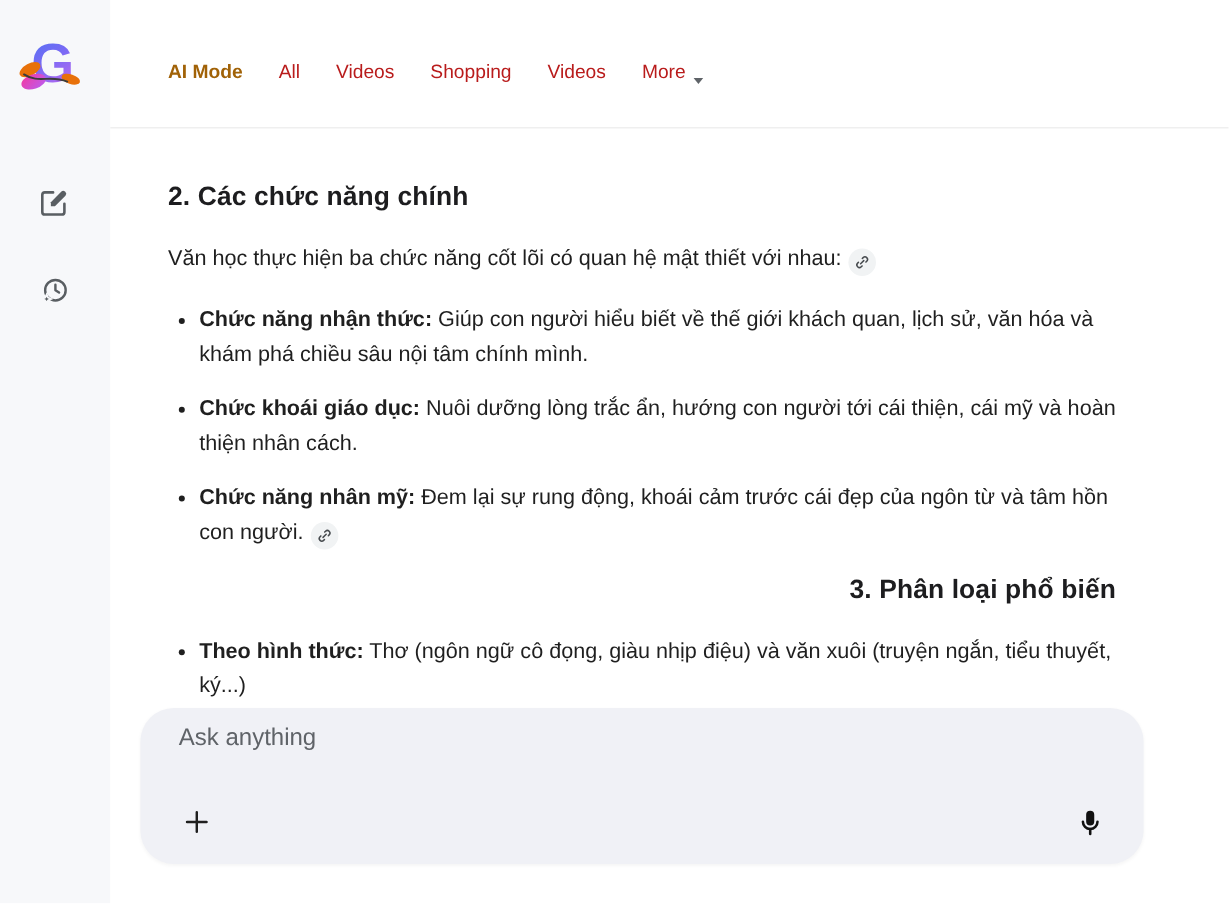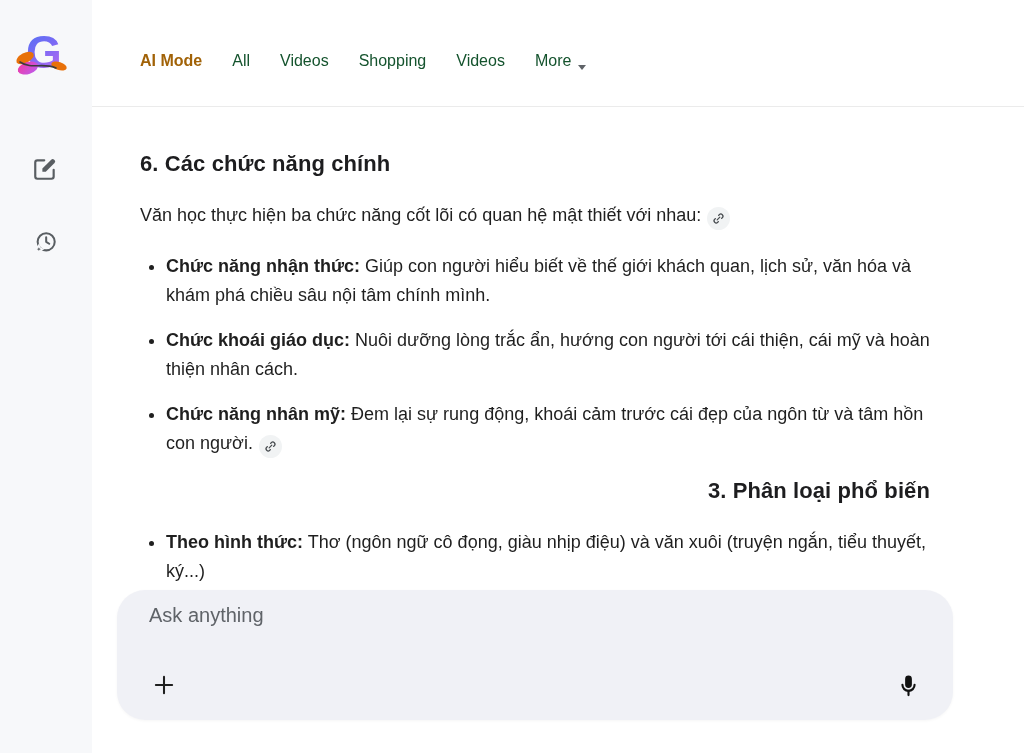--- a/index.html
+++ b/index.html
@@ -27,21 +27,21 @@
   .side-btn.history { top: 227px; }
 
   
   .main { position: absolute; left: 92px; top: 0; right: 0; bottom: 0; background: #ffffff; }
 
   .tabs {
     display: flex; align-items: center; gap: 30px;
     height: 107px; padding: 15px 0 0 48px;
     border-bottom: 1px solid #ebebeb;
   }
-  .tab { font-size: 16px; color: #14532d; text-decoration: none; cursor: pointer; white-space: nowrap; }
+  .tab { font-size: 16px; color: #b91c1c; text-decoration: none; cursor: pointer; white-space: nowrap; }
   .tab.active { color: #a16207; font-weight: 700; }
   .tab.more { display: inline-flex; align-items: flex-end; gap: 7px; }
   .caret {
     width: 0; height: 0; display: inline-block;
     border-left: 4.5px solid transparent; border-right: 4.5px solid transparent;
     border-top: 5px solid #5f6368; margin-top: 2px;
   }
 
   .content { padding: 44px 94px 0 48px; }
   .content h2 { font-size: 22px; font-weight: 700; color: #1d1d1f; letter-spacing: 0.1px; }
@@ -132,21 +132,21 @@
       <a class="tab">Shopping</a>
       <a class="tab">Videos</a>
       <a class="tab more">
         <span>More</span>
         <span class="caret"></span>
       </a>
     </nav>
 
     <div class="content">
 
-      <h2 class="first">6. Các chức năng chính</h2>
+      <h2 class="first">2. Các chức năng chính</h2>
 
       <p class="intro"><span>Văn học thực hiện ba chức năng cốt lõi có quan hệ mật thiết với nhau:</span><span class="chip">
             <svg viewBox="0 0 24 24" width="15" height="15">
               <g transform="rotate(-45 12 12)" stroke="#474b4f" stroke-width="2" fill="none" stroke-linecap="round">
                 <path d="M9 12h6"></path>
                 <path d="M8.4 8.6H6.8a3.4 3.4 0 0 0 0 6.8h1.6"></path>
                 <path d="M15.6 8.6h1.6a3.4 3.4 0 0 1 0 6.8h-1.6"></path>
               </g>
             </svg>
           </span></p>

